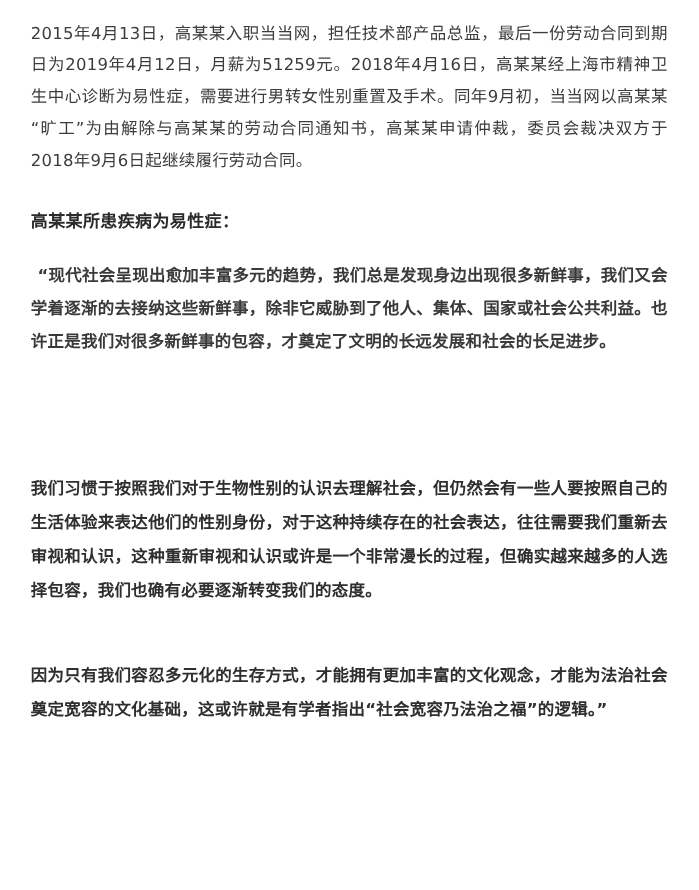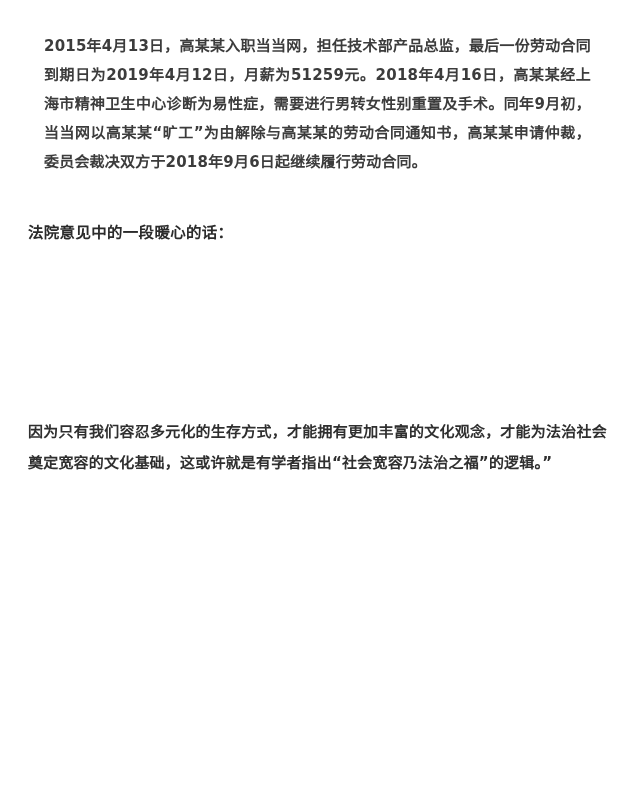--- a/index.html
+++ b/index.html
@@ -18,28 +18,28 @@
   }
 
   .article {
     box-sizing: border-box;
     width: 635px;
     padding: 16px 28px 0 28px;
   }
 
   
   .para {
-    margin: 16px;
+    margin: 0;
     font-size: 15px;
     line-height: 29px;
     letter-spacing: 0.2px;
     text-align: justify;
     text-justify: inter-ideograph;
     color: #3c3c3c;
-    font-weight: 700;
+    font-weight: 400;
   }
 
   .para + .para {
     margin-top: 20px;
   }
 
   
   .heading {
     margin: 0;
     font-size: 15.5px;
@@ -83,25 +83,27 @@
 </head>
 <body>
 
 <div class="article">
 
   <p class="para">2015年4月13日，高某某入职当当网，担任技术部产品总监，最后一份劳动合同到期日为2019年4月12日，月薪为51259元。2018年4月16日，高某某经上海市精神卫生中心诊断为易性症，需要进行男转女性别重置及手术。同年9月初，当当网以高某某“旷工”为由解除与高某某的劳动合同通知书，高某某申请仲裁，委员会裁决双方于2018年9月6日起继续履行劳动合同。</p>
 
 
   <div class="gap-md"></div>
 
-  <h2 class="heading">法院意见中的一段暖心的话：</h2>
+  <h2 class="heading">高某某所患疾病为易性症：</h2>
 
   <div class="gap-sm"></div>
 
+  <p class="quote">“现代社会呈现出愈加丰富多元的趋势，我们总是发现身边出现很多新鲜事，我们又会学着逐渐的去接纳这些新鲜事，除非它威胁到了他人、集体、国家或社会公共利益。也许正是我们对很多新鲜事的包容，才奠定了文明的长远发展和社会的长足进步。</p>
 
   <div class="gap-lg"></div>
 
+  <p class="strong-para">我们习惯于按照我们对于生物性别的认识去理解社会，但仍然会有一些人要按照自己的生活体验来表达他们的性别身份，对于这种持续存在的社会表达，往往需要我们重新去审视和认识，这种重新审视和认识或许是一个非常漫长的过程，但确实越来越多的人选择包容，我们也确有必要逐渐转变我们的态度。</p>
 
   <div class="gap-xl"></div>
 
   <p class="strong-para">因为只有我们容忍多元化的生存方式，才能拥有更加丰富的文化观念，才能为法治社会奠定宽容的文化基础，这或许就是有学者指出“社会宽容乃法治之福”的逻辑。”</p>
 
 </div>
 
 </body></html>

